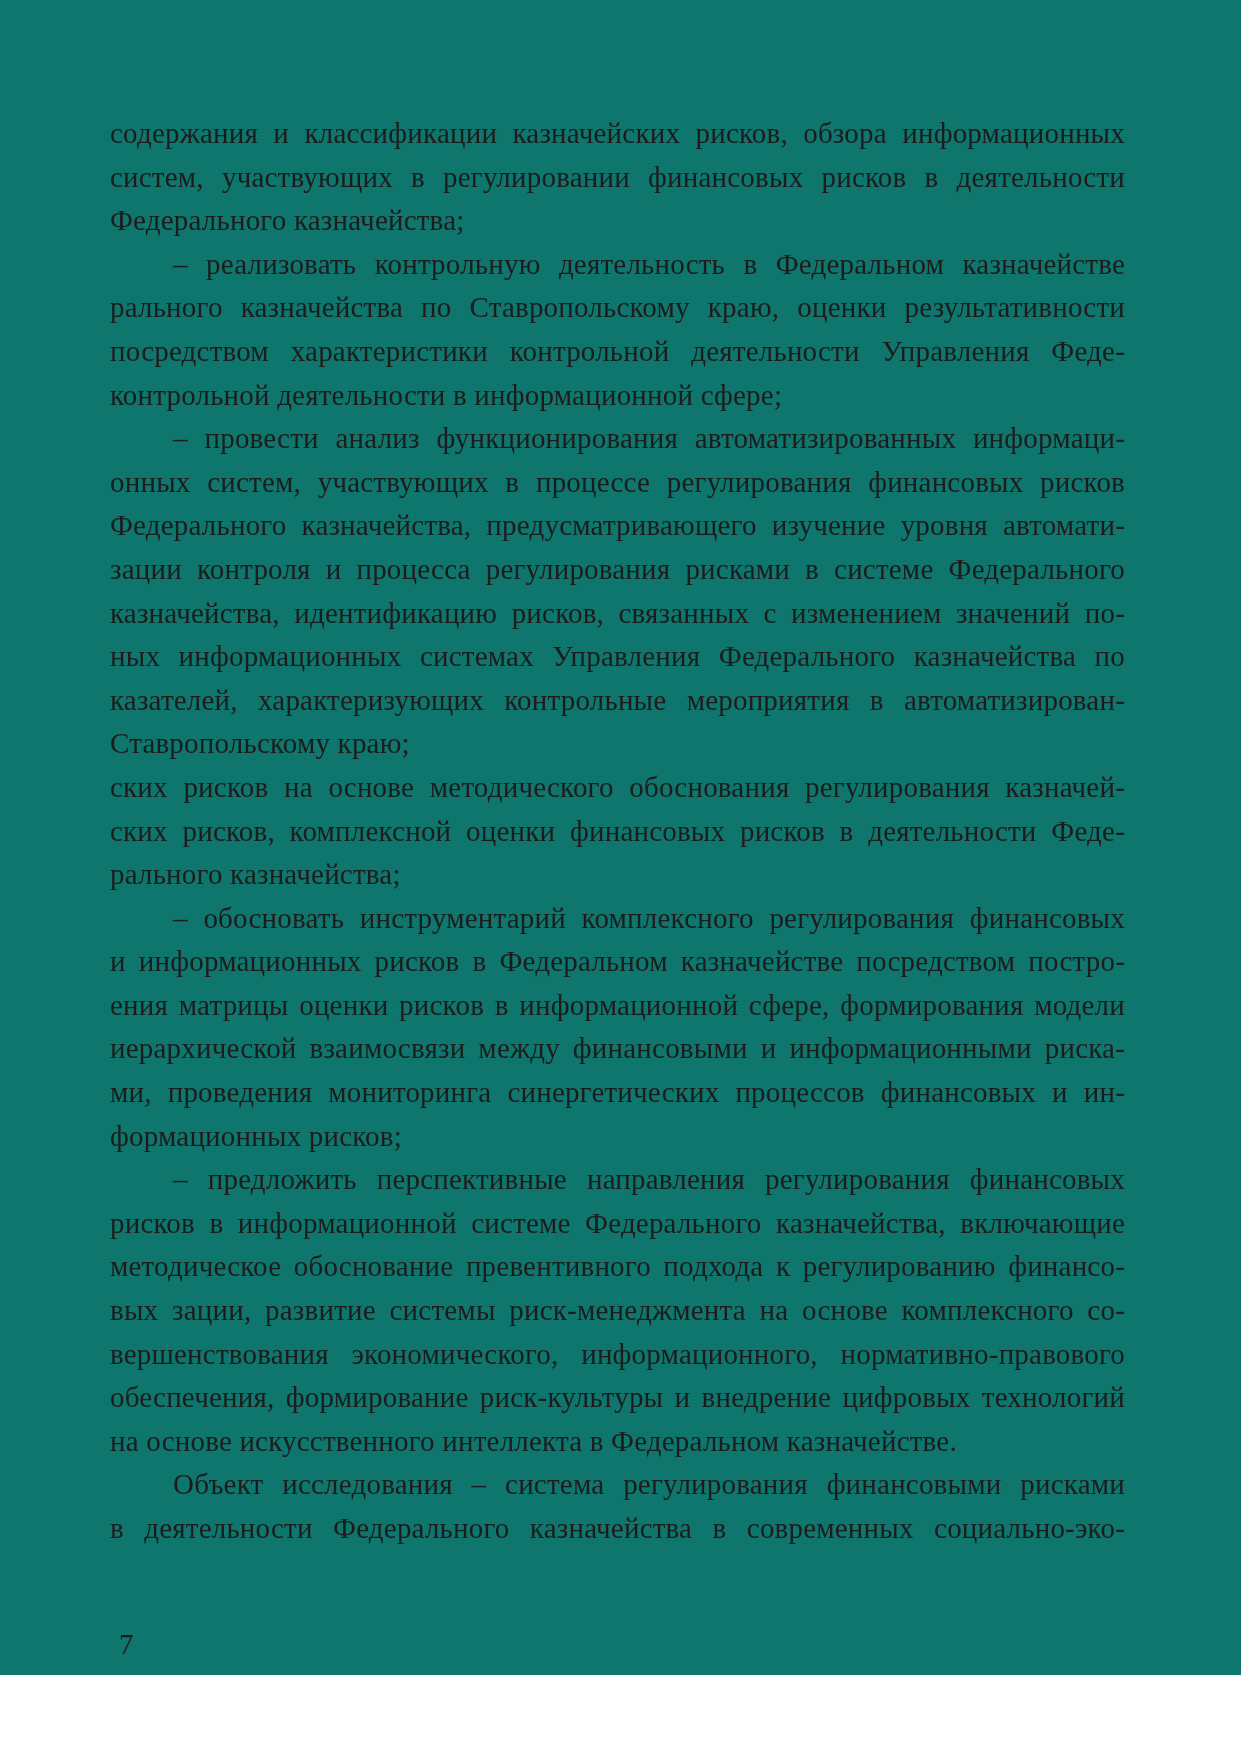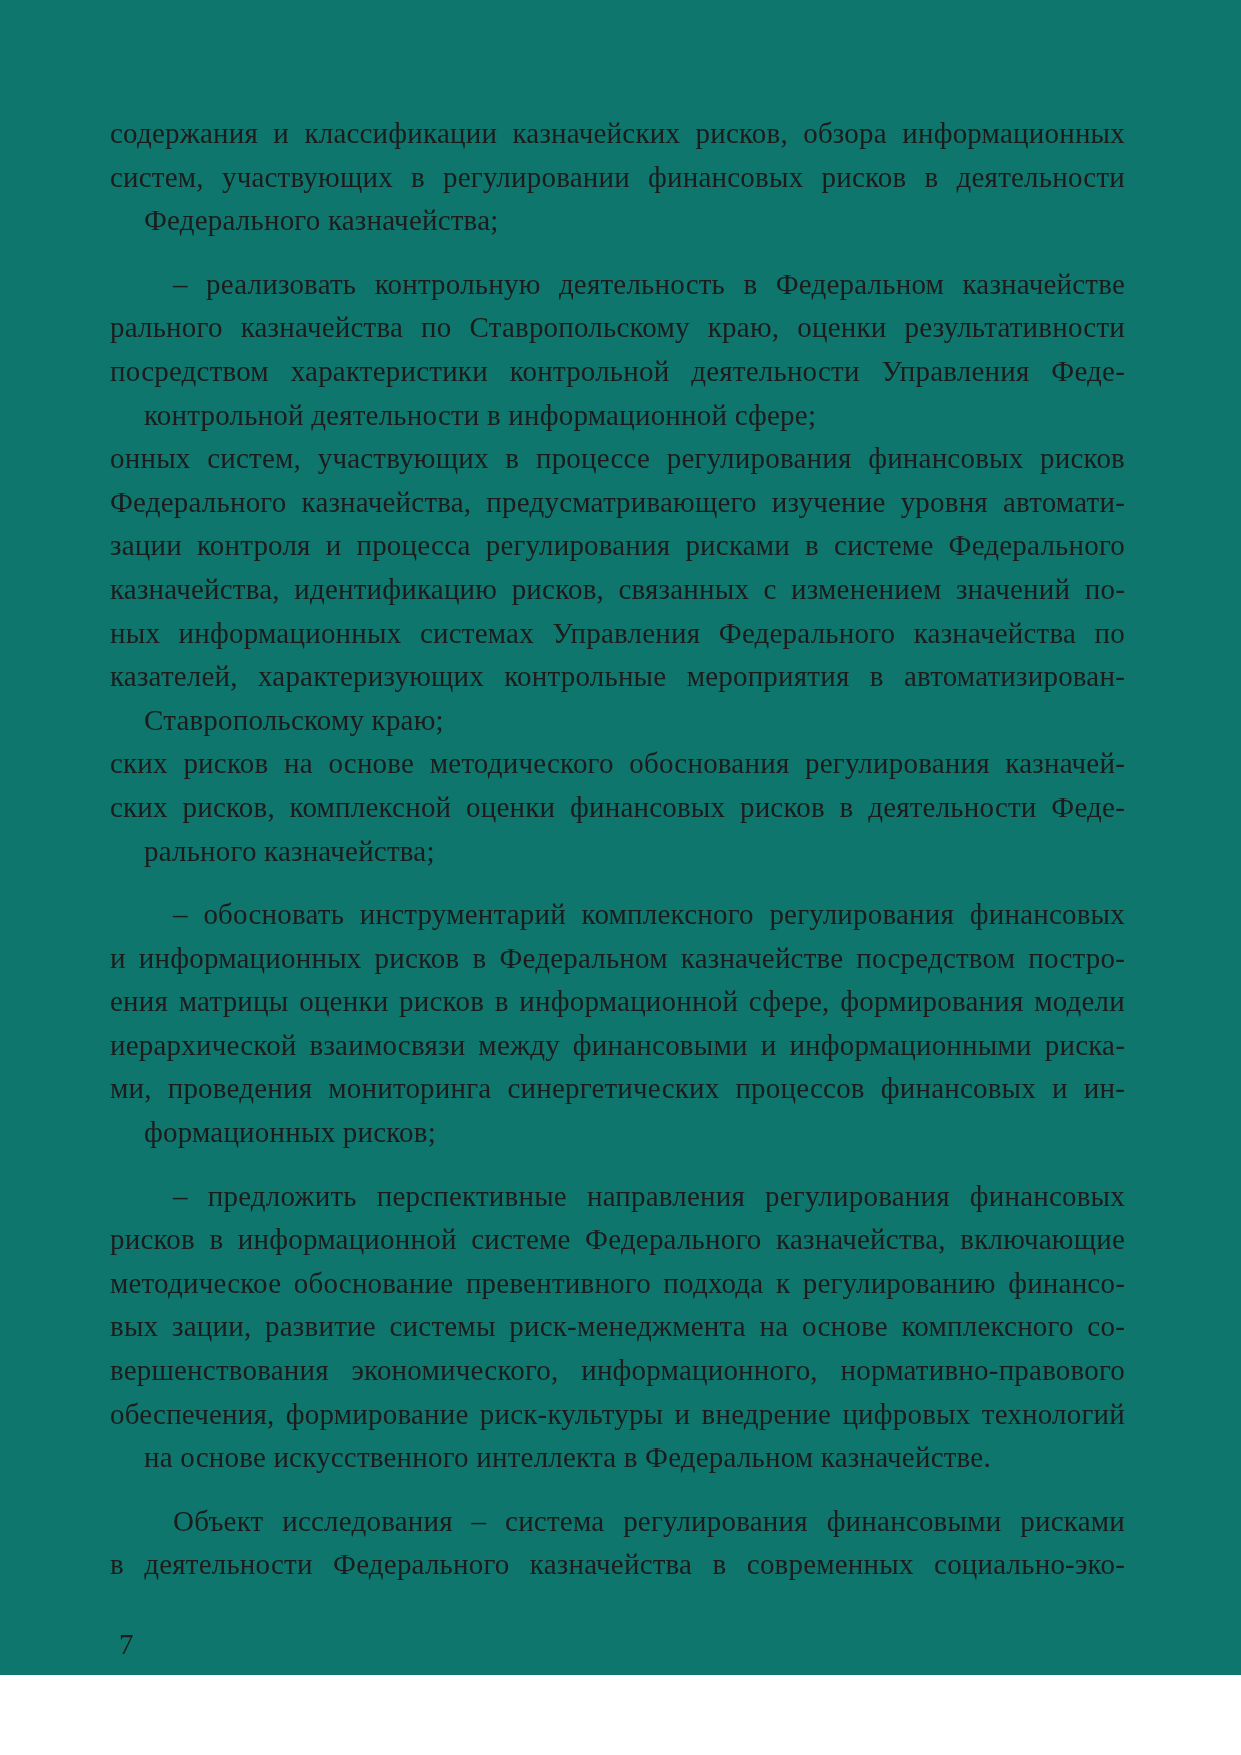--- a/index.html
+++ b/index.html
@@ -27,22 +27,22 @@
     letter-spacing: 0.2px;
   }
   .paragraph { margin: 0; padding: 0; }
   .line {
     text-align: justify;
     text-align-last: justify;
     white-space: normal;
     height: 43.6px;
     overflow: visible;
   }
-  .line.indent { text-indent: 63px; margin-top: 20px; }
-  .line.para-end { text-align-last: left; margin-left: 34px; }
+  .line.indent { text-indent: 63px; }
+  .line.para-end { text-align-last: left; }
   .page-number {
     position: absolute;
     left: 119px;
     top: 1627px;
     font-size: 29px;
     line-height: 34px;
     color: #1c1c1c;
   }
 </style>
 </head>
@@ -55,20 +55,21 @@
         <div class="line">систем, участвующих в регулировании финансовых рисков в деятельности</div>
         <div class="line para-end">Федерального казначейства;</div>
       </div>
       <div class="paragraph">
         <div class="line indent">– реализовать контрольную деятельность в Федеральном казначействе</div>
         <div class="line">рального казначейства по Ставропольскому краю, оценки результативности</div>
         <div class="line">посредством характеристики контрольной деятельности Управления Феде-</div>
         <div class="line para-end">контрольной деятельности в информационной сфере;</div>
       </div>
       <div class="paragraph">
+        <div class="line indent">– провести анализ функционирования автоматизированных информаци-</div>
         <div class="line">онных систем, участвующих в процессе регулирования финансовых рисков</div>
         <div class="line">Федерального казначейства, предусматривающего изучение уровня автомати-</div>
         <div class="line">зации контроля и процесса регулирования рисками в системе Федерального</div>
         <div class="line">казначейства, идентификацию рисков, связанных с изменением значений по-</div>
         <div class="line">ных информационных системах Управления Федерального казначейства по</div>
         <div class="line">казателей, характеризующих контрольные мероприятия в автоматизирован-</div>
         <div class="line para-end">Ставропольскому краю;</div>
       </div>
       <div class="paragraph">
         <div class="line">ских рисков на основе методического обоснования регулирования казначей-</div>

